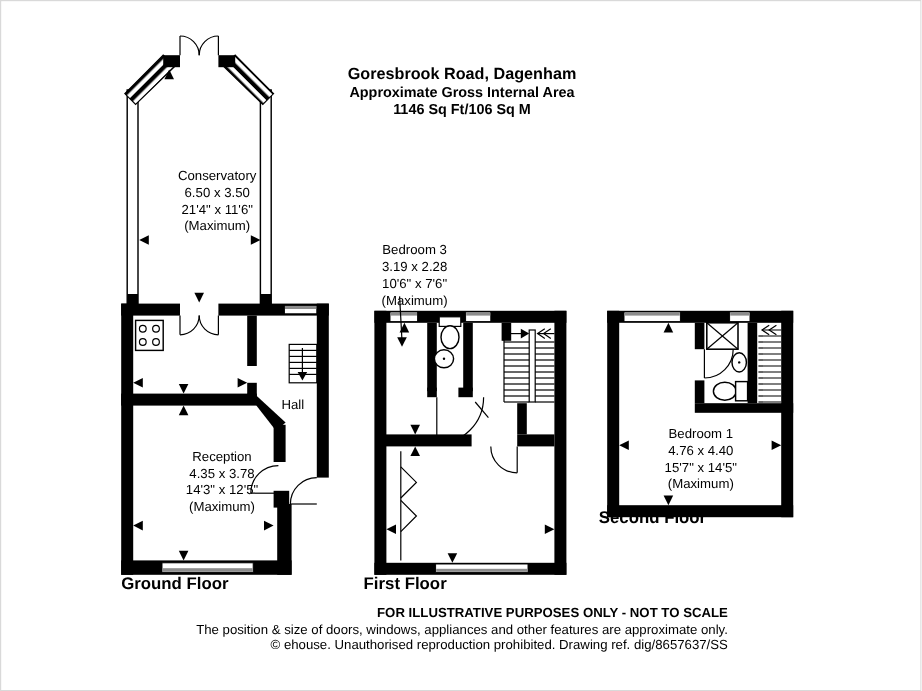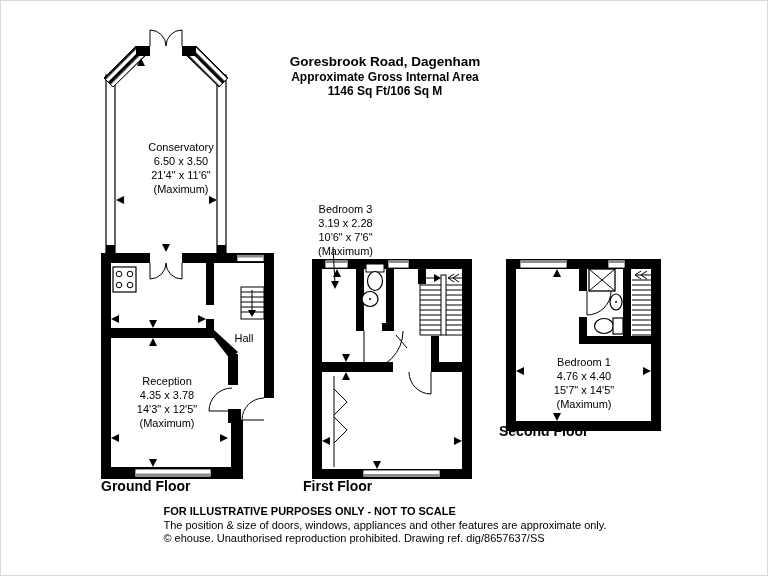--- a/index.html
+++ b/index.html
@@ -18,21 +18,21 @@
   .room-label{
     position:absolute;font-size:11px;line-height:14px;text-align:center;
     transform:translateX(-50%);white-space:nowrap;
   }
   .room-label.left-align{transform:none;text-align:center;}
   .floor-label{
     position:absolute;font-weight:bold;font-size:14px;white-space:nowrap;
   }
   .footer-block{
     position:absolute;left:384px;top:504px;transform:translateX(-50%);
-    text-align:left;white-space:nowrap;font-size:11px;line-height:13.5px;
+    text-align:right;white-space:nowrap;font-size:11px;line-height:13.5px;
   }
   .footer-bold{font-weight:bold;}
 </style>
 </head>
 <body>
 
 <div class="page">
 
   <svg class="plan-svg" width="768" height="576" viewBox="0 0 768 576">
     <defs>
@@ -319,21 +319,21 @@
     <div>6.50 x 3.50</div>
     <div>21'4" x 11'6"</div>
     <div>(Maximum)</div>
   </div>
 
 
   <div class="room-label" style="left:243px;top:330px">
     <div>Hall</div>
   </div>
 
-  <div class="room-label" style="left:166px;top:373px">
+  <div class="room-label" style="left:184px;top:373px">
     <div>Reception</div>
     <div>4.35 x 3.78</div>
     <div>14'3" x 12'5"</div>
     <div>(Maximum)</div>
   </div>
 
   <div class="room-label left-align" style="left:317px;top:201px">
     <div>Bedroom 3</div>
     <div>3.19 x 2.28</div>
     <div>10'6" x 7'6"</div>

